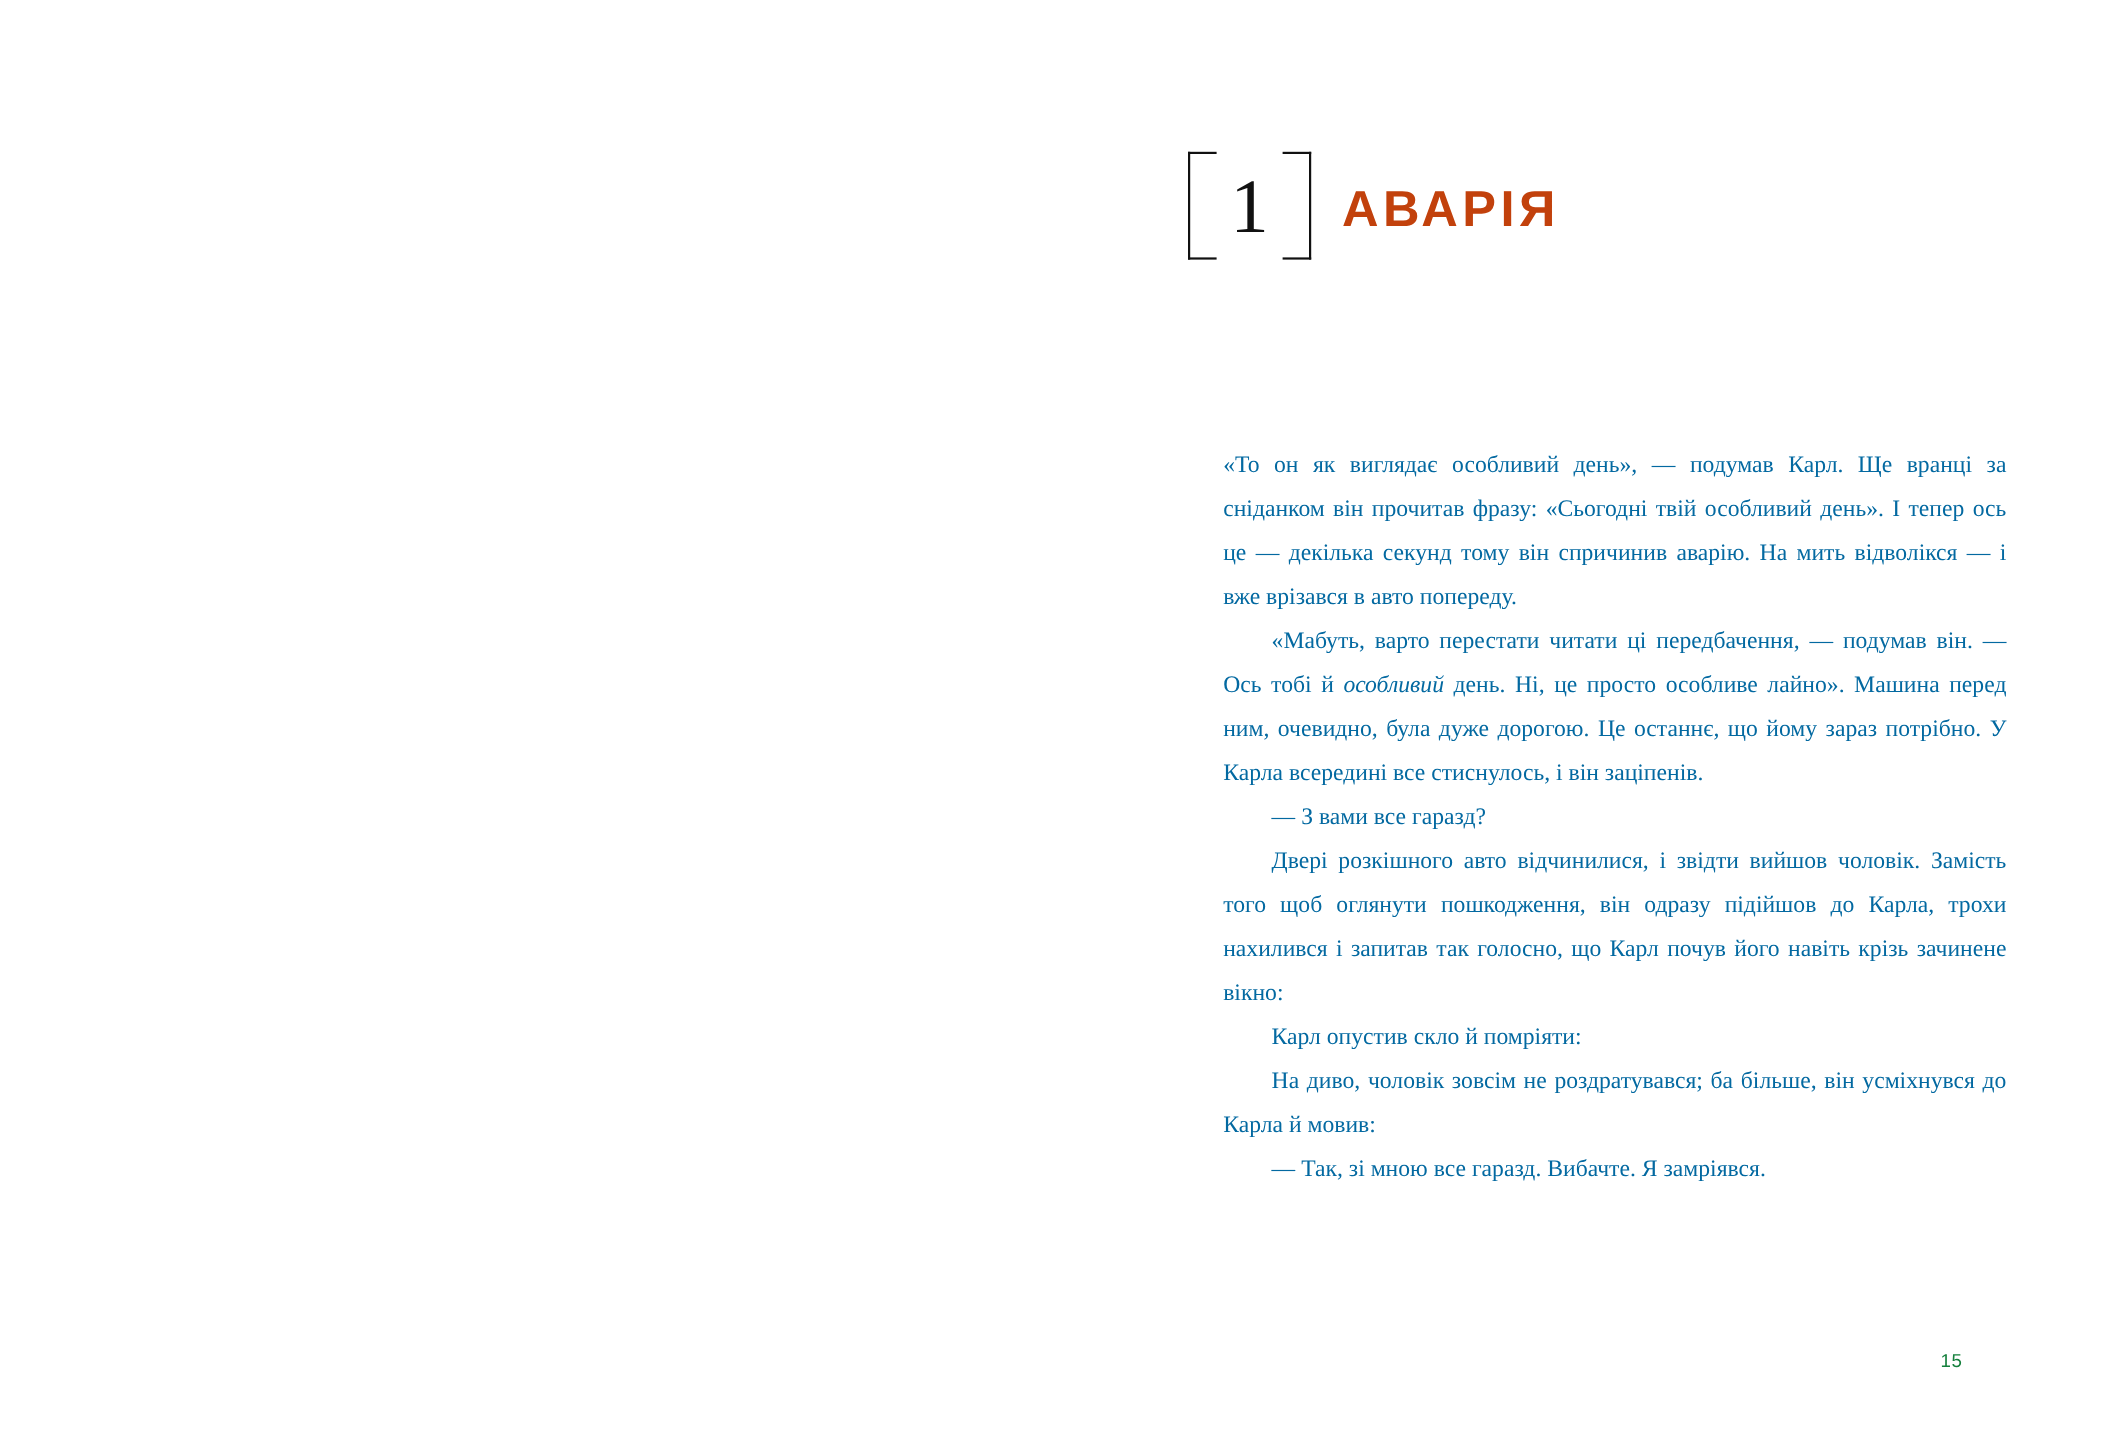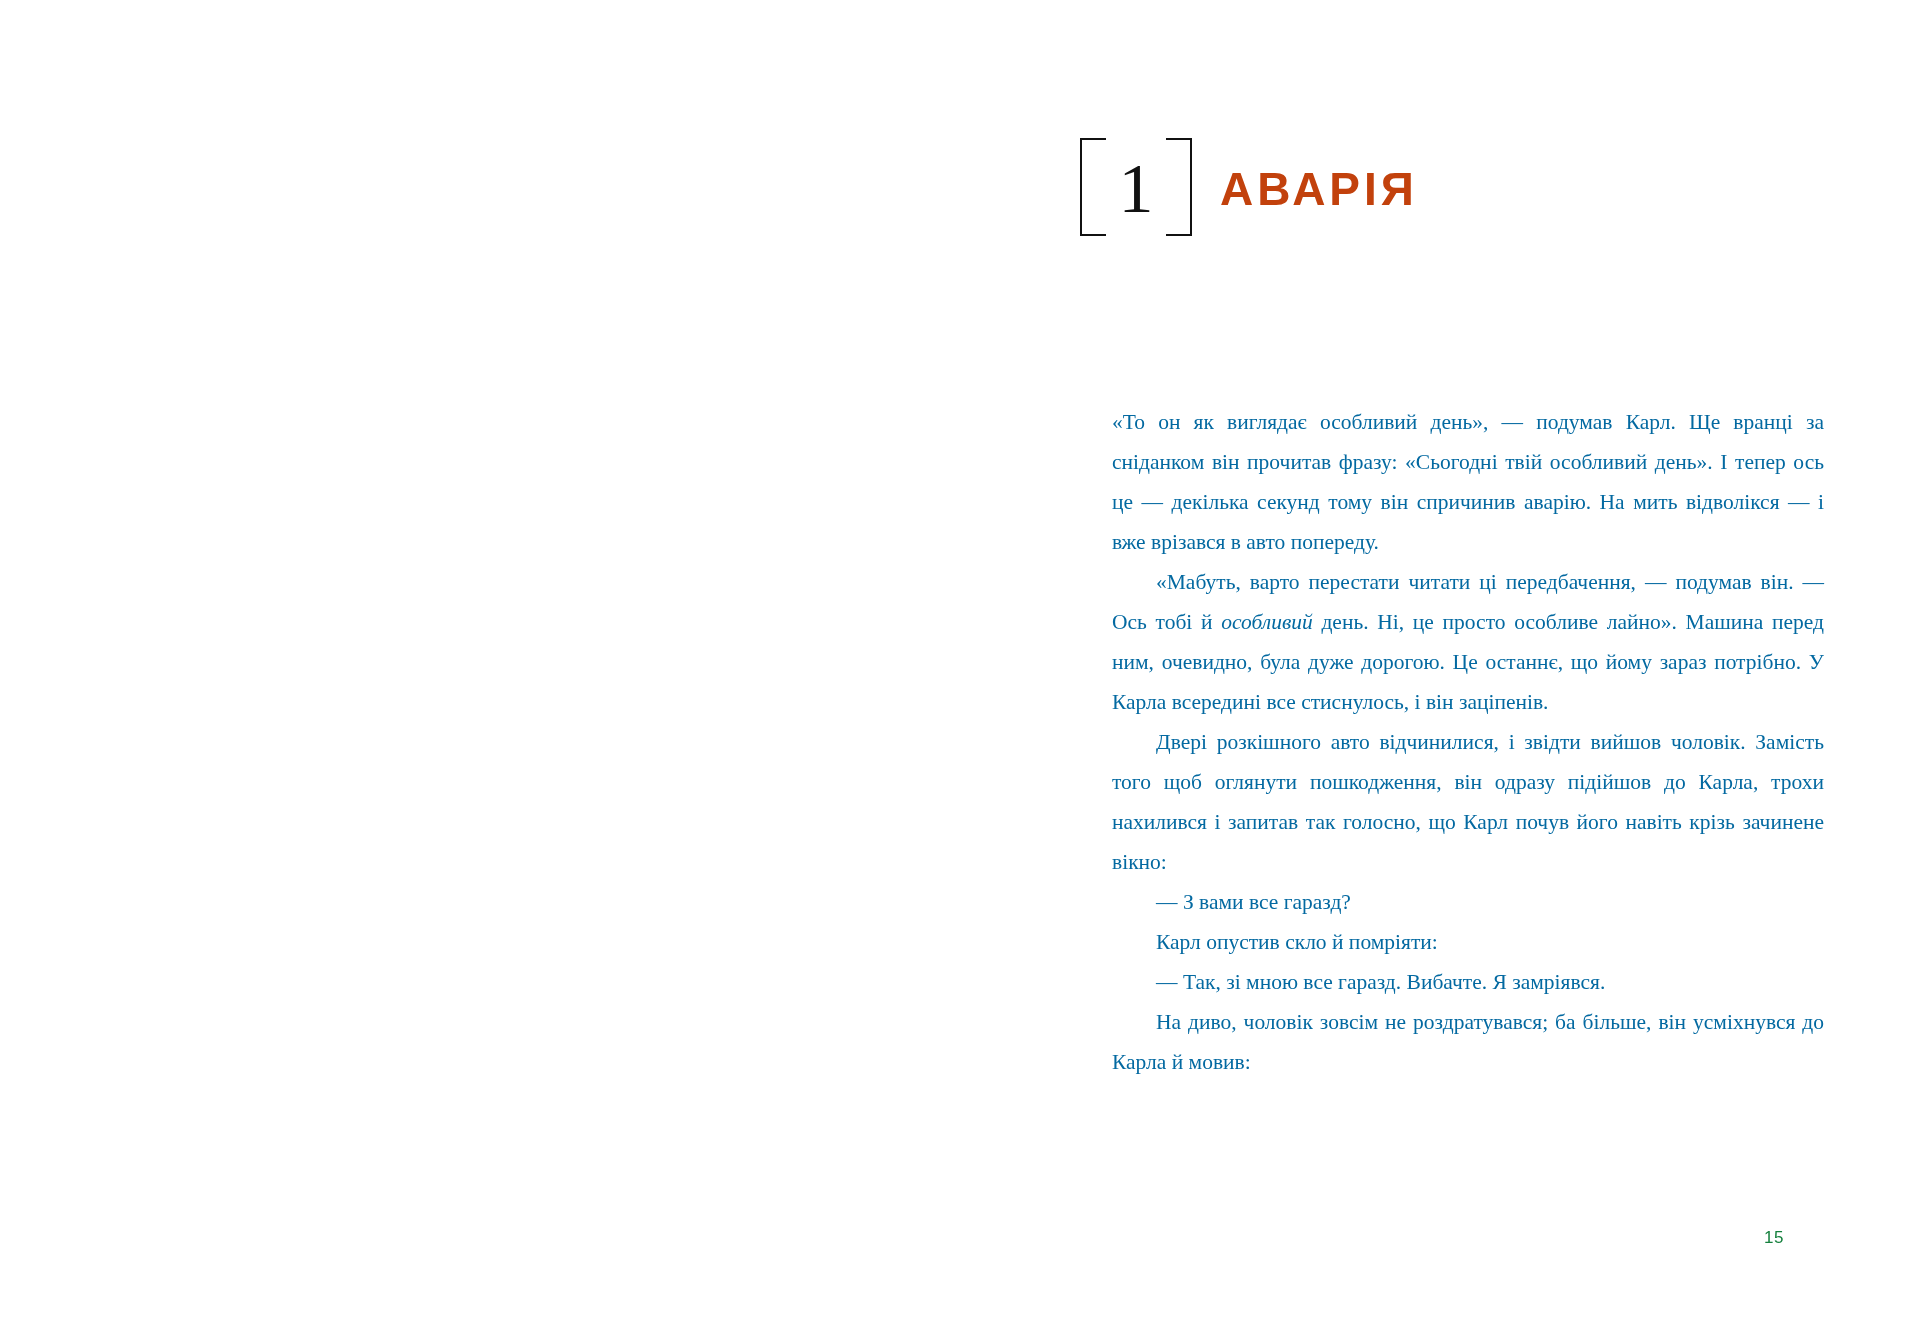--- a/index.html
+++ b/index.html
@@ -146,24 +146,24 @@
         <span class="bracket left"></span>
         <span class="num">1</span>
         <span class="bracket right"></span>
       </div>
       <div class="chapter-title">АВАРІЯ</div>
     </div>
 
     <div class="body-text">
         <p>«То он як виглядає особливий день», — подумав Карл. Ще вранці за сніданком він прочитав фразу: «Сьогодні твій особливий день». І тепер ось це — декілька секунд тому він спричинив аварію. На мить відволікся — і вже врізався в авто попереду.</p>
         <p class="indent">«Мабуть, варто перестати читати ці передбачення, — подумав він. — Ось тобі й <em>особливий</em> день. Ні, це просто особливе лайно». Машина перед ним, очевидно, була дуже дорогою. Це останнє, що йому зараз потрібно. У Карла всередині все стиснулось, і він заціпенів.</p>
+        <p class="indent">— З вами все гаразд?</p>
         <p class="indent">Двері розкішного авто відчинилися, і звідти вийшов чоловік. Замість того щоб оглянути пошкодження, він одразу підійшов до Карла, трохи нахилився і запитав так голосно, що Карл почув його навіть крізь зачинене вікно:</p>
-        <p class="indent">— З вами все гаразд?</p>
         <p class="indent">Карл опустив скло й помріяти:</p>
+        <p class="indent">На диво, чоловік зовсім не роздратувався; ба більше, він усміхнувся до Карла й мовив:</p>
         <p class="indent">— Так, зі мною все гаразд. Вибачте. Я замріявся.</p>
-        <p class="indent">На диво, чоловік зовсім не роздратувався; ба більше, він усміхнувся до Карла й мовив:</p>
       </div>
 
     <div class="page-number">15</div>
 
   </div>
 
 </div>
 
 </body></html>

